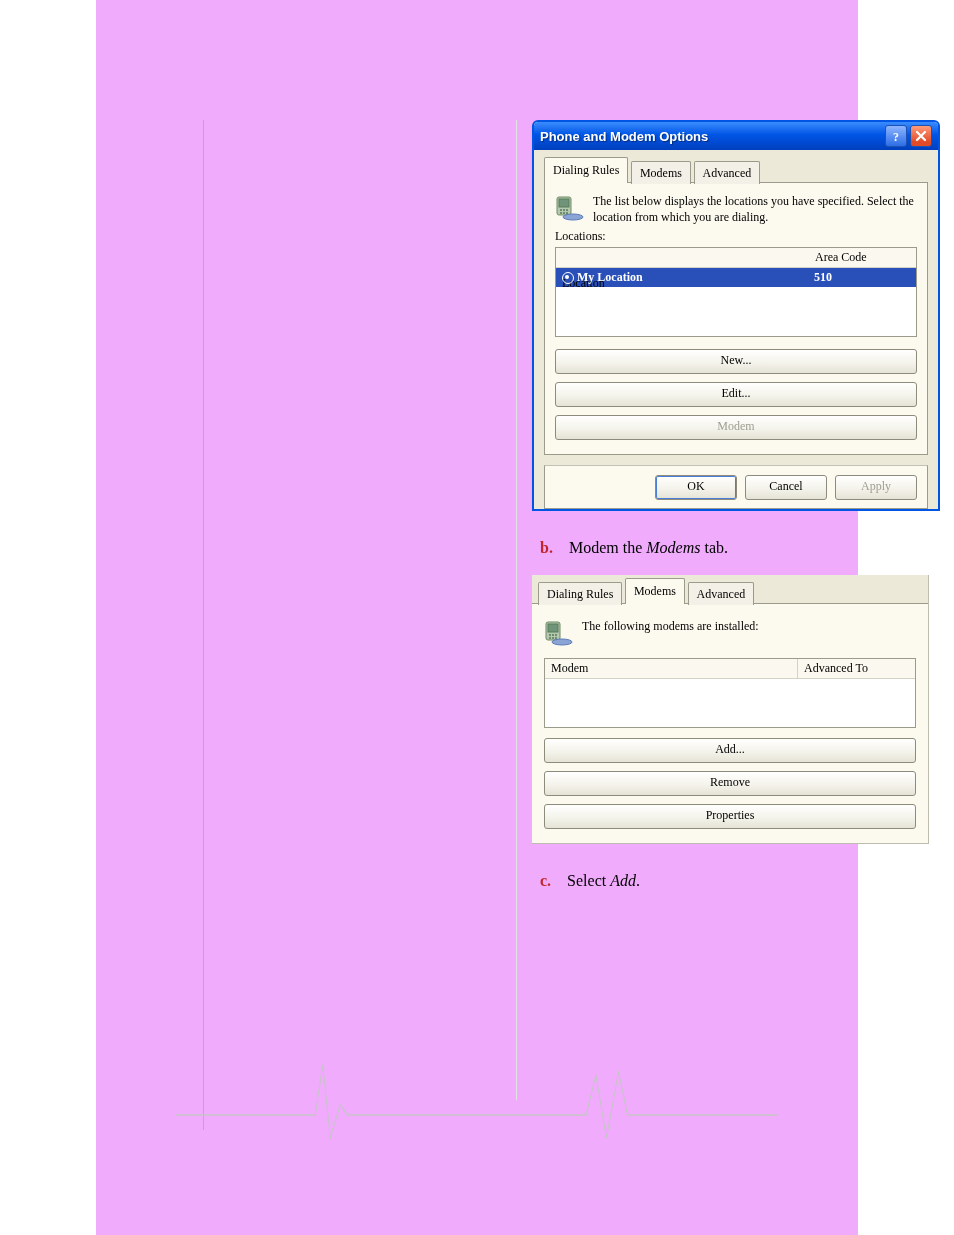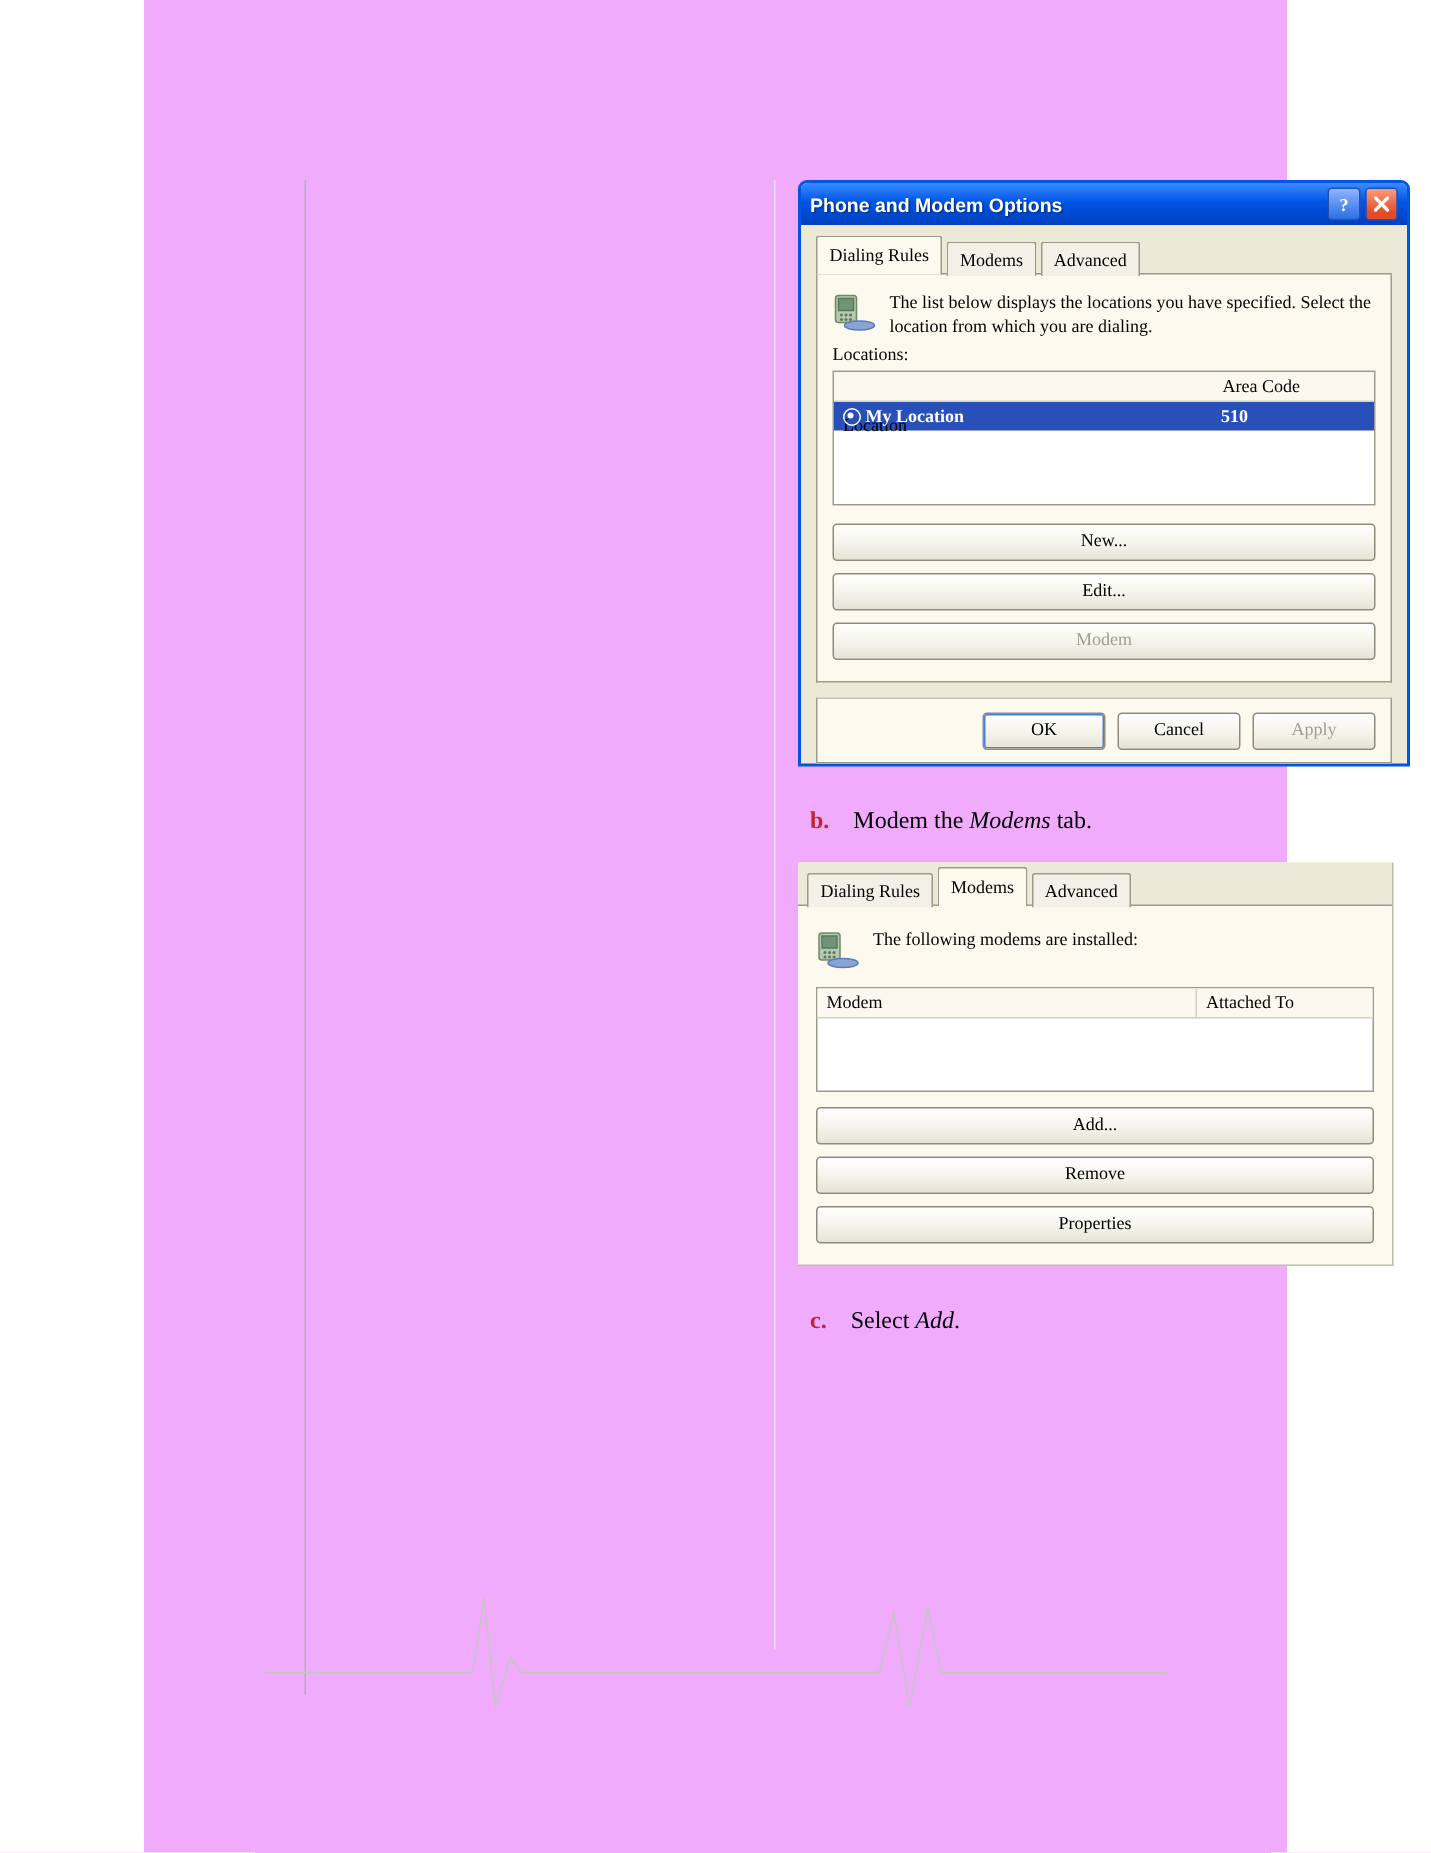--- a/index.html
+++ b/index.html
@@ -164,21 +164,21 @@
                 <circle cx="12" cy="20" r="1" fill="#567a58"></circle>
                 <ellipse cx="18" cy="24" rx="10" ry="3" fill="#8aa4d6" stroke="#5d7bb8"></ellipse>
               </svg>
           </span>
           <span class="txt">The following modems are  installed:</span>
         </div>
         <div style="height:12px"></div>
         <div class="listview2">
           <div class="lv2-head">
             <div class="col1">Modem</div>
-            <div class="col2">Attached To</div>
+            <div class="col2">Advanced To</div>
           </div>
         </div>
         <div class="btn-row" style="margin-top:10px;">
           <div class="xp-btn">Add...</div>
           <div class="xp-btn">Remove</div>
           <div class="xp-btn">Properties</div>
         </div>
       </div>
     </div>
 

